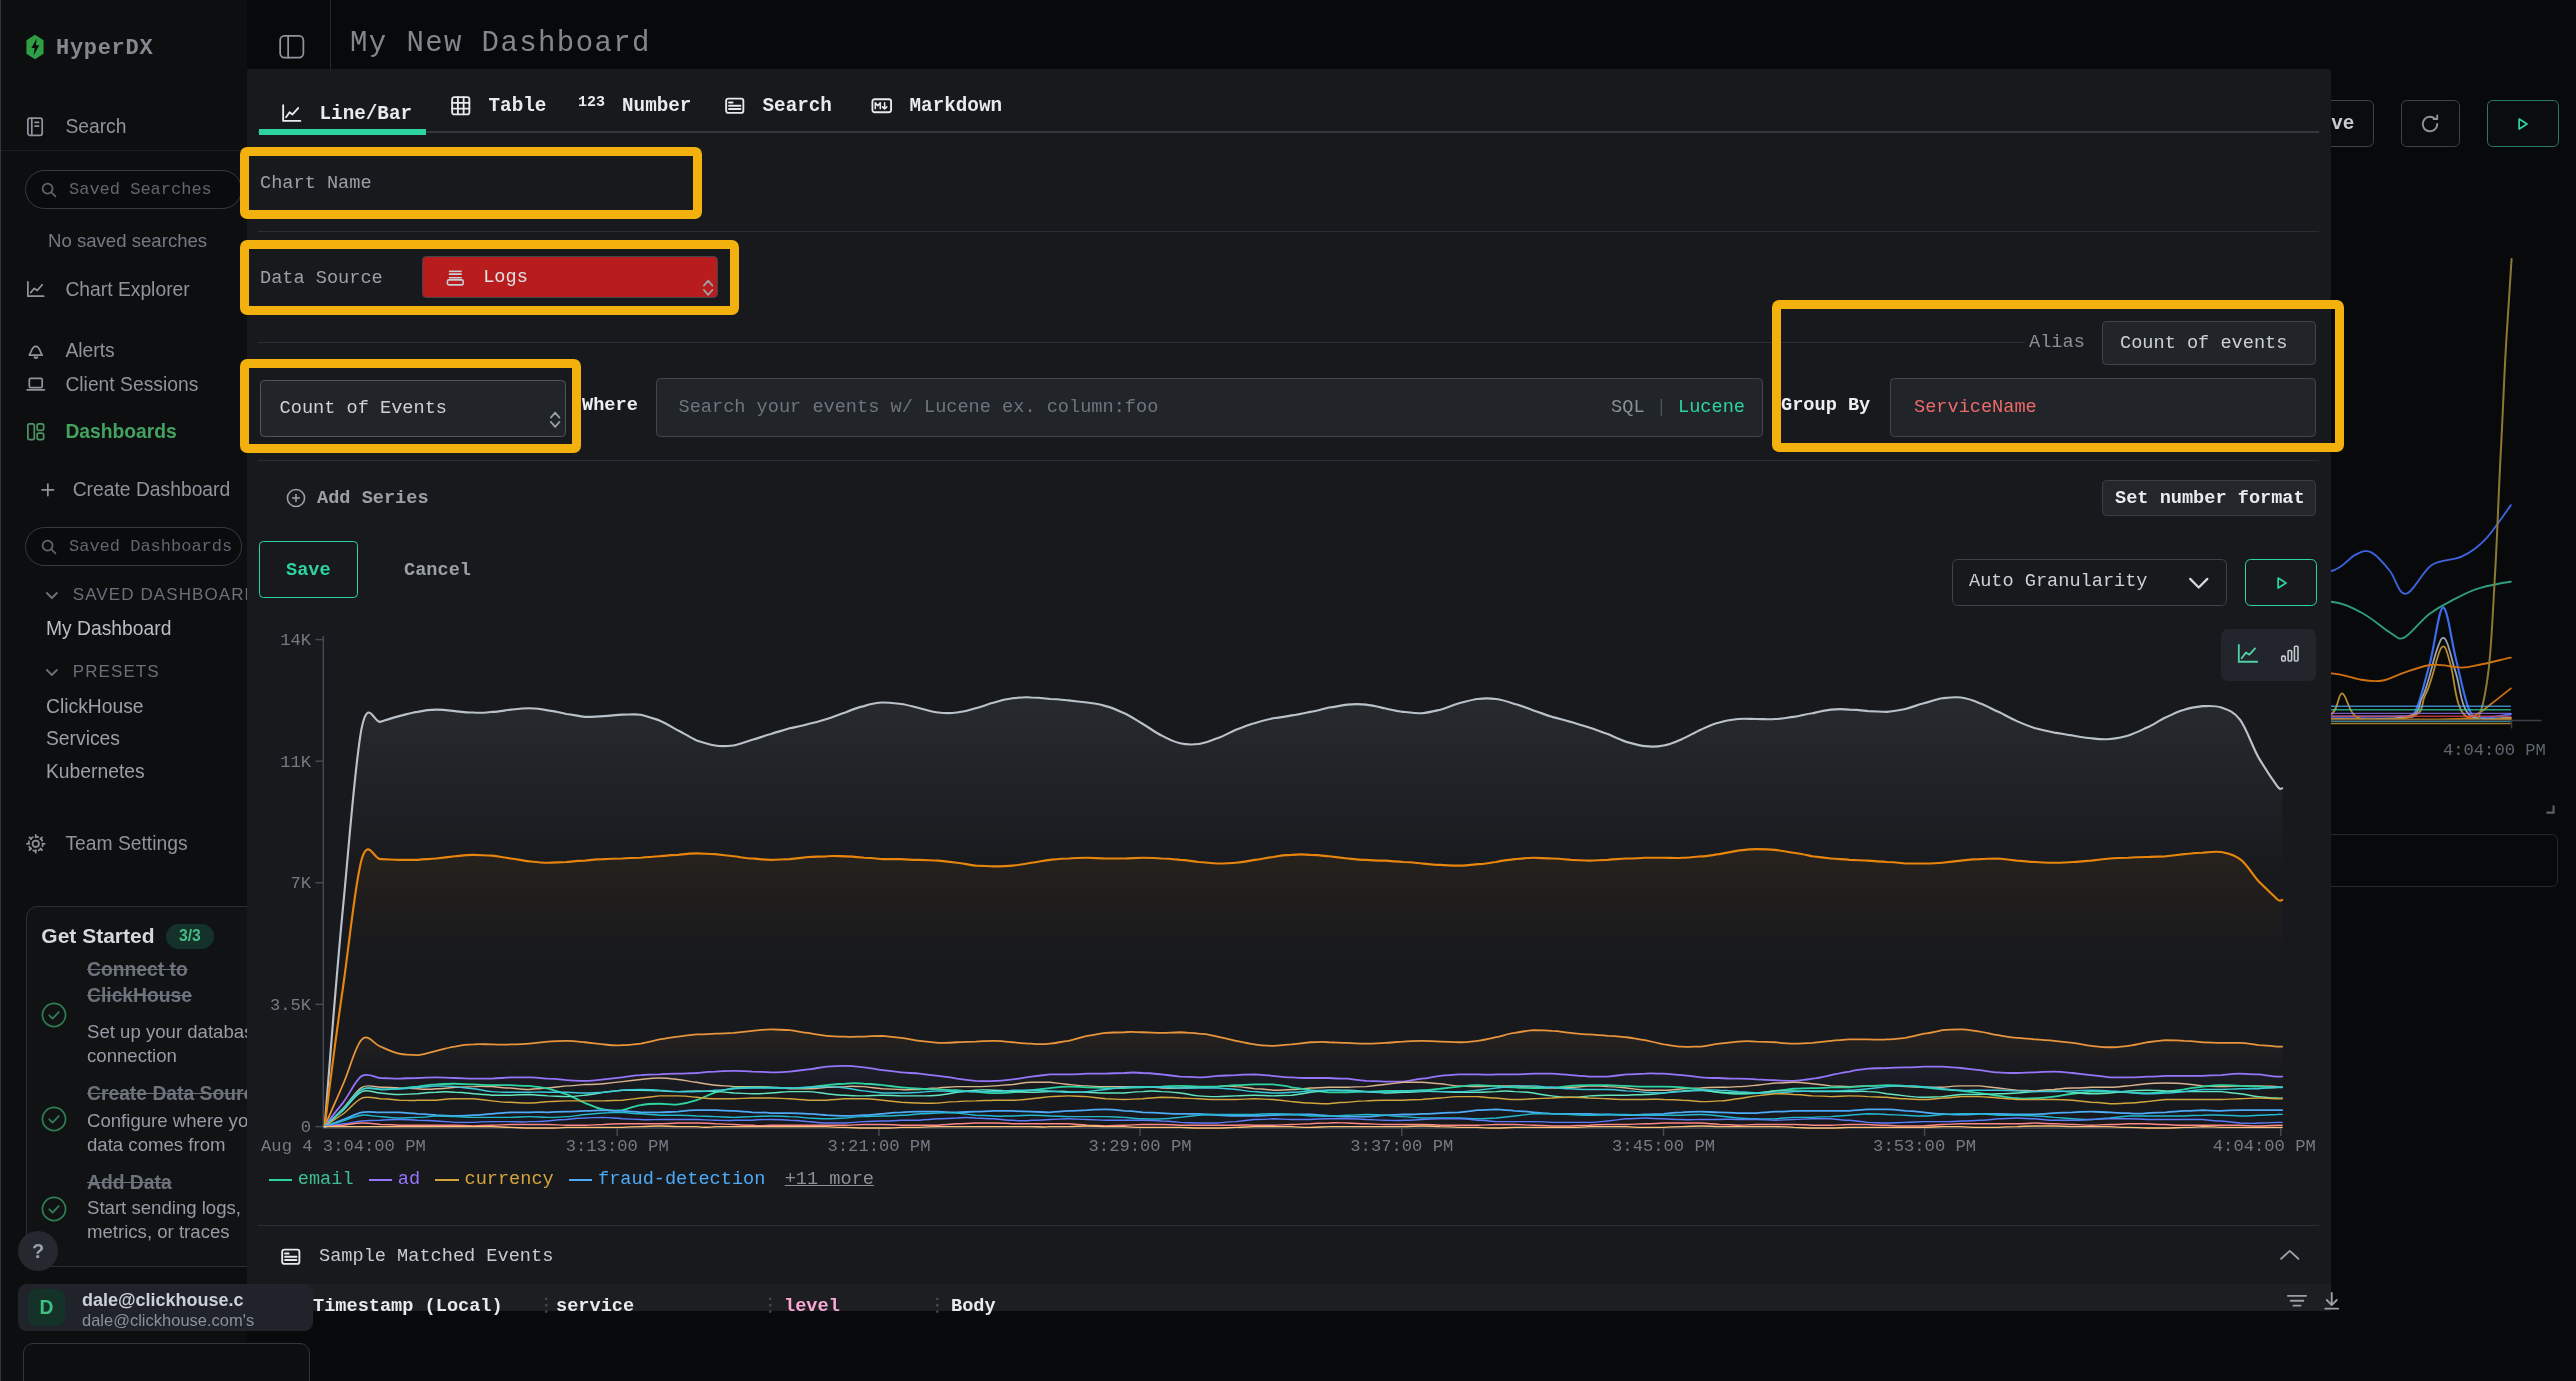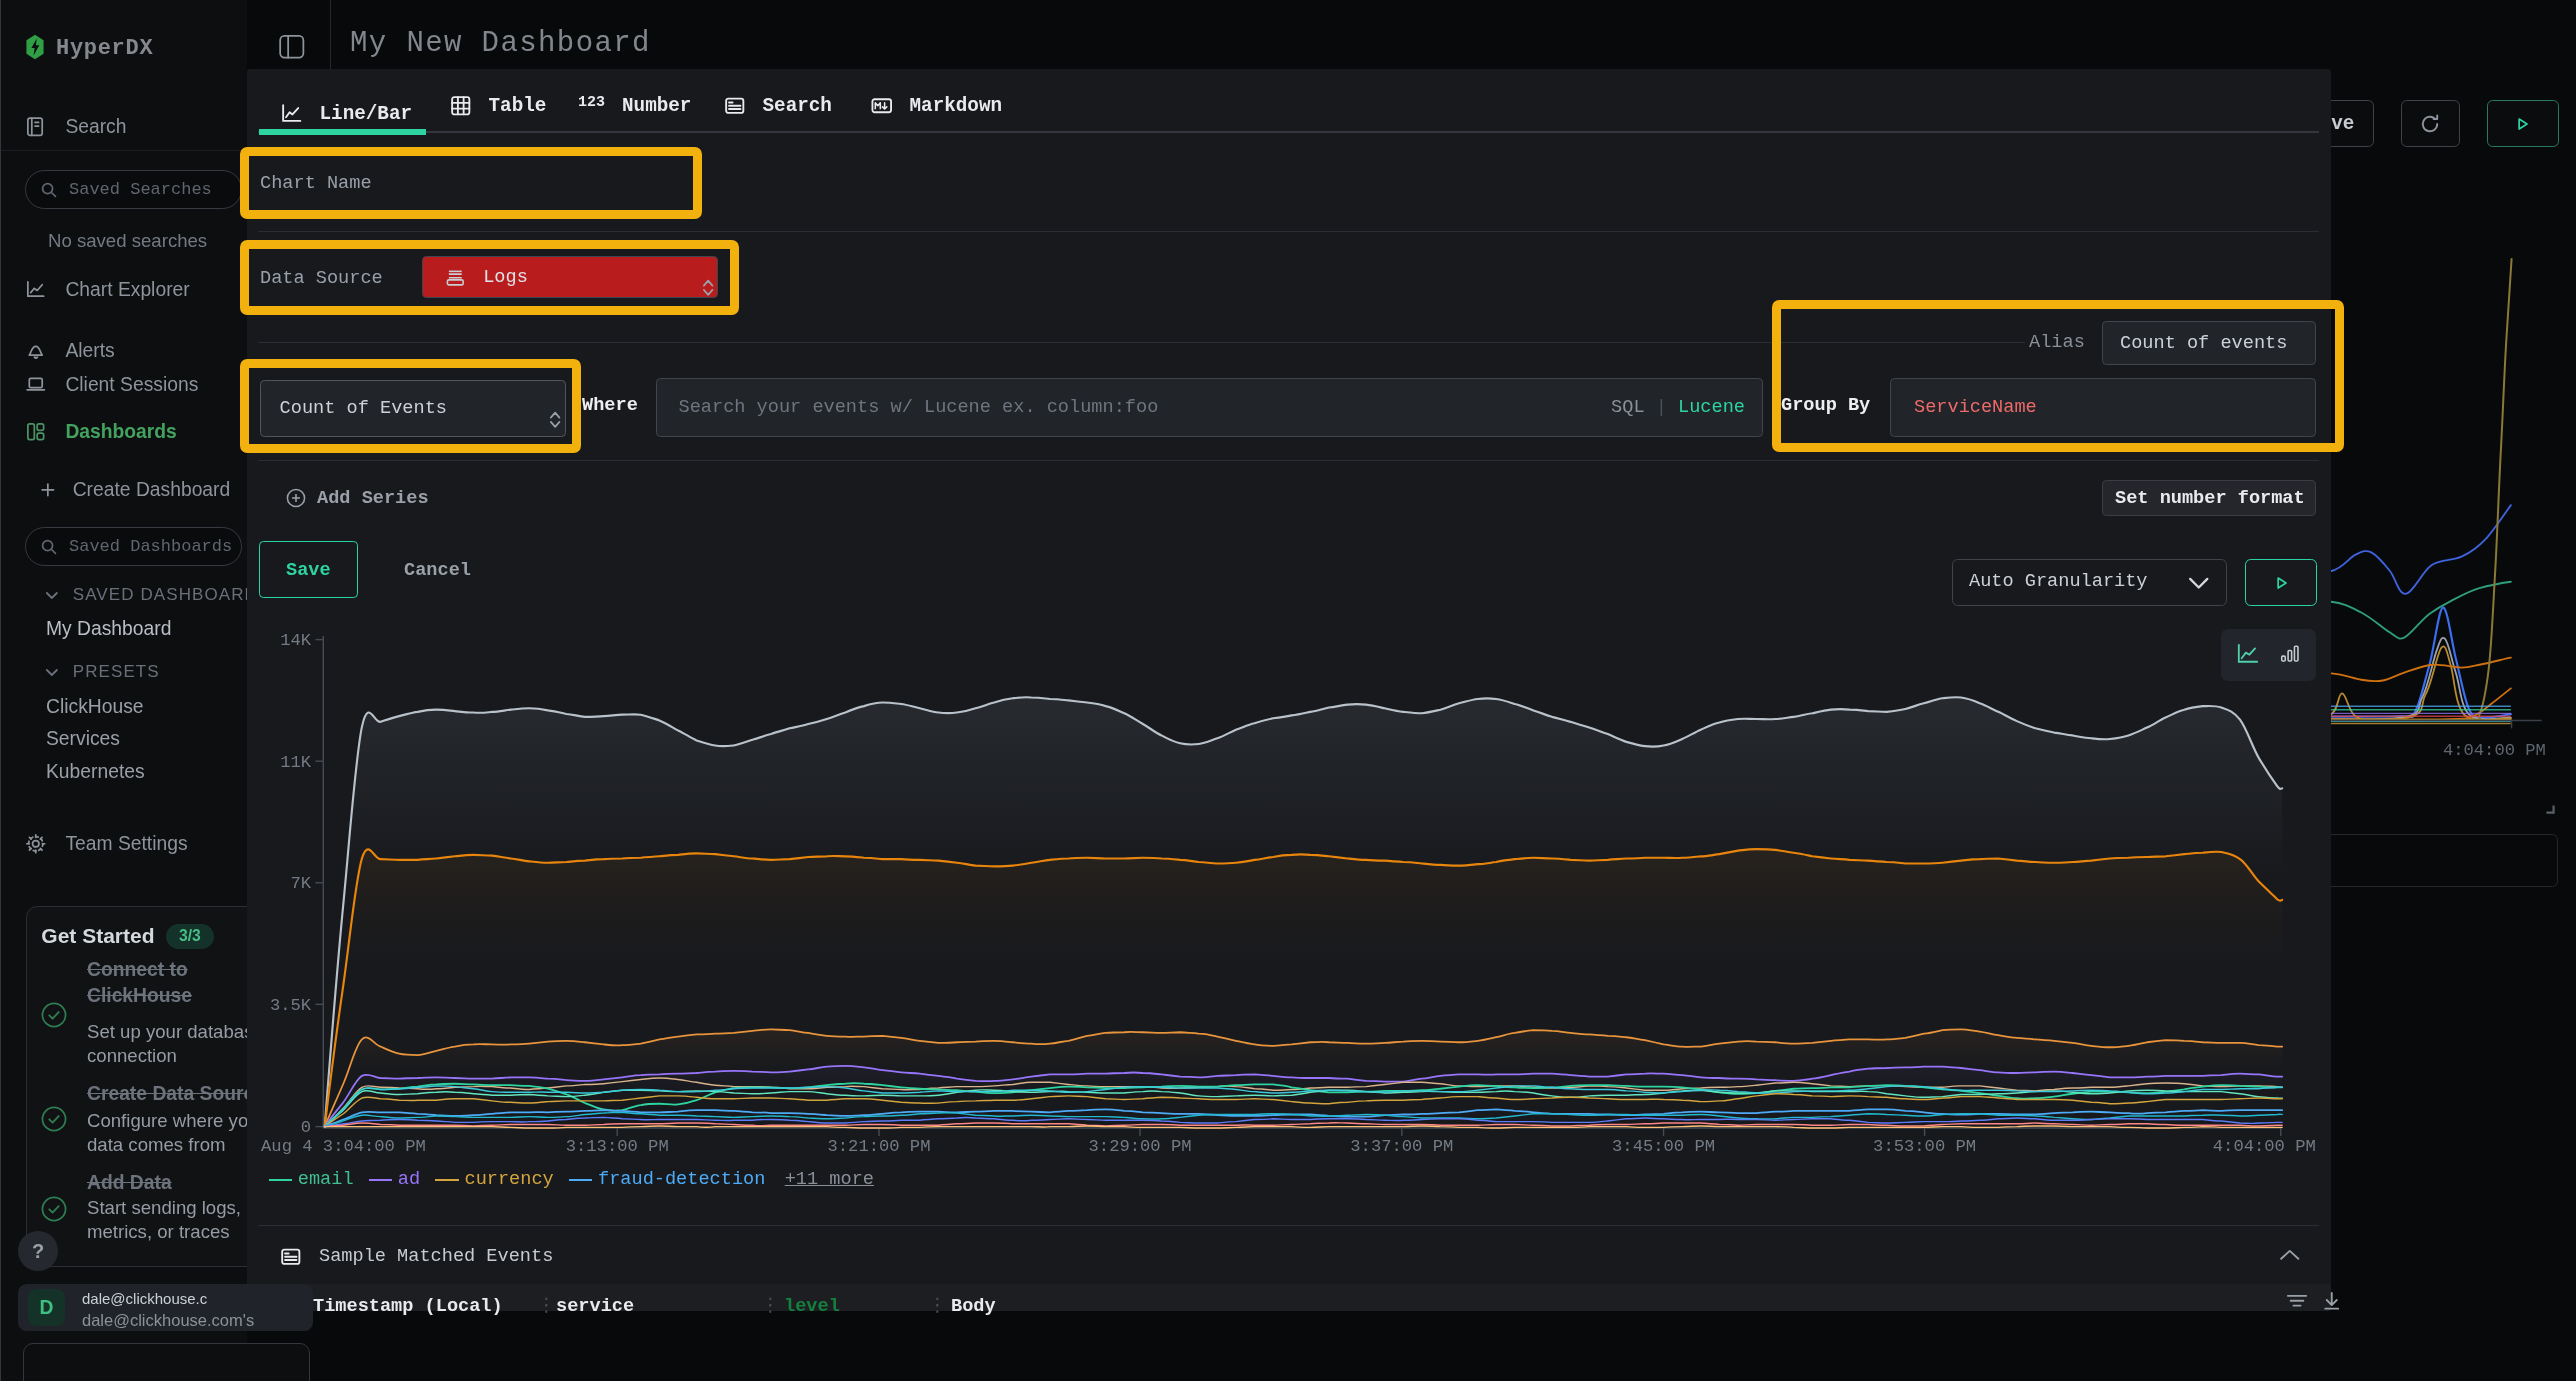--- a/index.html
+++ b/index.html
@@ -41,21 +41,21 @@
 .gs-item-s{position:absolute;left:60px;color:#969ca5;font-family:"Liberation Sans",sans-serif;font-size:18.6px;
   width:186px;line-height:23.6px;}
 .gs-check{position:absolute;left:14.3px;}
 #helpq{position:absolute;left:18px;top:1231px;width:40px;height:40px;border-radius:50%;background:#25282e;
   color:#9aa0a8;display:flex;align-items:center;justify-content:center;font-size:20px;font-weight:bold;z-index:8;
   font-family:"Liberation Sans",sans-serif;}
 #userchip{position:absolute;left:18px;top:1284px;width:295px;height:47px;background:#202329;border-radius:8.6px;z-index:8;}
 #userchip .av{position:absolute;left:10px;top:5px;width:37px;height:37px;border-radius:8.6px;background:#143227;
   color:#3fbf83;display:flex;align-items:center;justify-content:center;font-size:19.3px;font-weight:bold;
   font-family:"Liberation Sans",sans-serif;}
-#userchip .nm{position:absolute;left:64px;top:5.7px;color:#ccd1d7;font-size:15px;font-weight:normal;white-space:nowrap;
+#userchip .nm{position:absolute;left:64px;top:5.7px;color:#ccd1d7;font-size:18px;font-weight:bold;white-space:nowrap;
   font-family:"Liberation Sans",sans-serif;}
 #userchip .sb{position:absolute;left:64px;top:26.5px;color:#8b919a;font-size:16.5px;white-space:nowrap;
   font-family:"Liberation Sans",sans-serif;}
 #botbox{position:absolute;left:23px;top:1343px;width:287px;height:57px;border:1.4px solid #32363d;
   border-radius:10px;z-index:8;background:#0d0e10;}
 .btn-outline{position:absolute;border:1.4px solid #3e434a;border-radius:5.7px;background:#0b0c0e;}
 </style></head><body>
 <div class="abs mono" id="pagetitle">My New Dashboard</div>
 <div class="abs" id="vline"></div>
 <svg class="abs" style="left:278px;top:33px;" width="29" height="29" viewBox="0 0 40 40" fill="none">
@@ -414,21 +414,21 @@
       </svg></div>
     <div class="abs m" style="left:72px;top:1177px;color:#c6cbd1;">Sample Matched Events</div>
     <svg class="abs" style="left:2032px;top:1179px;" width="21.5" height="13" viewBox="0 0 30 18" fill="none">
       <path d="M3 15 L15 4 L27 15" stroke="#9aa0a8" stroke-width="2.6" fill="none" stroke-linecap="round" stroke-linejoin="round"></path>
     </svg>
     <div class="abs" style="left:0;top:1215px;width:2084px;height:27px;background:rgba(255,255,255,0.025);"></div>
     <div class="abs m" style="left:66px;top:1227px;color:#e8eaee;font-weight:bold;">Timestamp (Local)</div>
     <div class="abs m" style="left:290px;top:1225px;color:#4a5058;">⋮</div>
     <div class="abs m" style="left:309px;top:1227px;color:#e8eaee;font-weight:bold;">service</div>
     <div class="abs m" style="left:514px;top:1225px;color:#4a5058;">⋮</div>
-    <div class="abs m" style="left:537px;top:1227px;color:#15803d;font-weight:bold;">level</div>
+    <div class="abs m" style="left:537px;top:1227px;color:#f9a8d4;font-weight:bold;">level</div>
     <div class="abs m" style="left:681px;top:1225px;color:#4a5058;">⋮</div>
     <div class="abs m" style="left:704px;top:1227px;color:#e8eaee;font-weight:bold;">Body</div>
     <svg class="abs" style="left:2038px;top:1221px;" width="24" height="21.5" viewBox="0 0 34 30" fill="none">
       <path d="M4 8 H30 M8 15 H26 M12 22 H22" stroke="#9aa0a8" stroke-width="2.6" stroke-linecap="round"></path>
     </svg>
     <svg class="abs" style="left:2074px;top:1221px;" width="21.5" height="21.5" viewBox="0 0 30 30" fill="none">
       <path d="M15 4 V20 M8 14 L15 21 L22 14 M6 26 H24" stroke="#9aa0a8" stroke-width="2.6" fill="none" stroke-linecap="round" stroke-linejoin="round"></path>
     </svg>
   </div>
 <div class="ybox" style="left:240px;top:147px;width:462px;height:72px;"></div>

